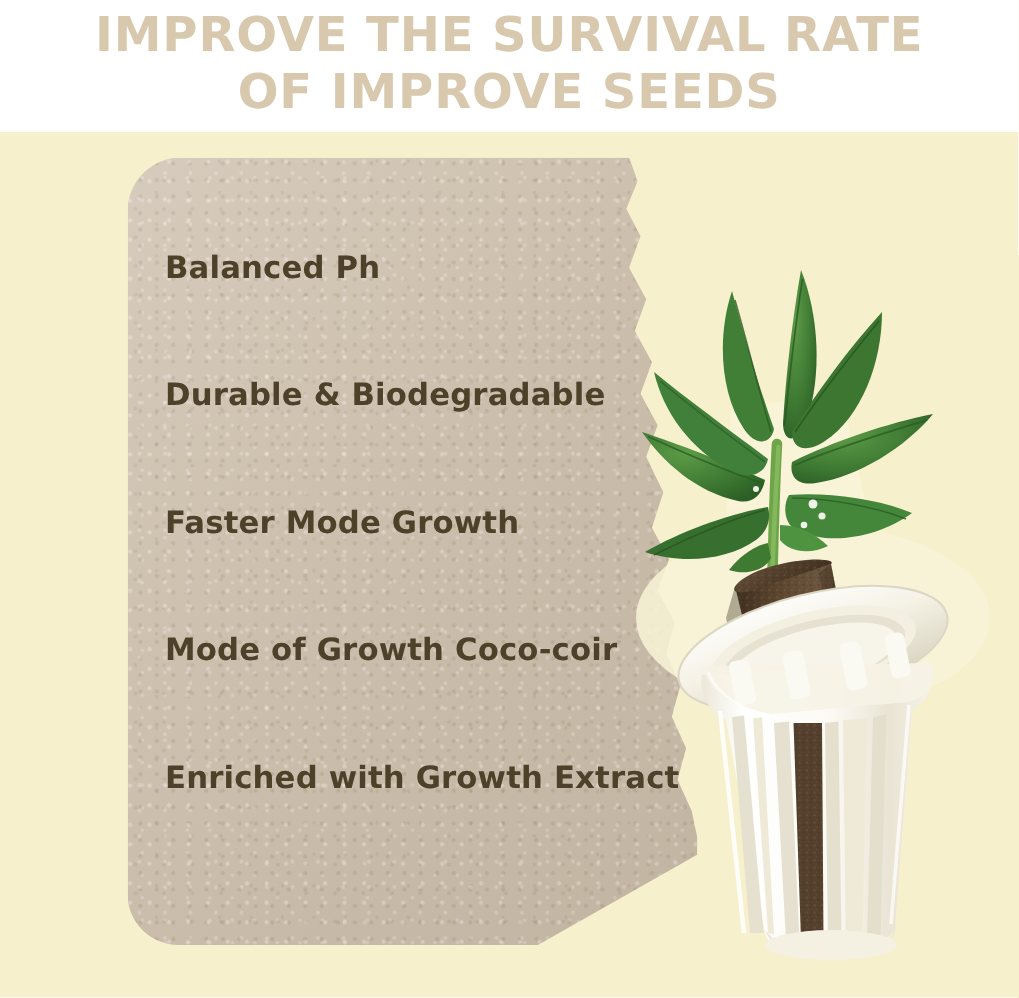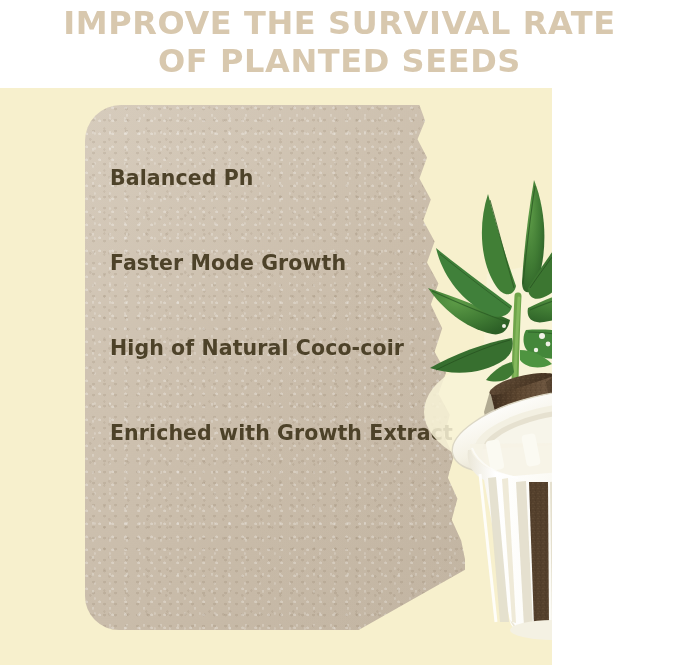--- a/index.html
+++ b/index.html
@@ -38,21 +38,21 @@
     white-space: nowrap;
   }
   #title-line-1 { top: 4px; }
   #title-line-2 { top: 42px; }
 
   
   #canvas {
     position: absolute;
     left: 0;
     top: 88px;
-    width: 552px;
+    width: 679px;
     height: 577px;
     background: #f7f0cd;
     overflow: hidden;
   }
 
   
   #feature-panel {
     position: absolute;
     left: 85px;
     top: 17px;           
@@ -119,36 +119,39 @@
   }
   #product svg { display: block; }
 </style>
 </head>
 <body>
 
 <div id="page">
 
   <div id="header">
     <div class="title-line" id="title-line-1">IMPROVE THE SURVIVAL RATE</div>
-    <div class="title-line" id="title-line-2">OF PLANTED SEEDS</div>
+    <div class="title-line" id="title-line-2">OF IMPROVE SEEDS</div>
   </div>
 
   <div id="canvas">
 
     <div id="feature-panel"></div>
 
     <div id="feature-list">
       <div class="feature-item">
         <span>Balanced Ph</span>
       </div>
       <div class="feature-item">
+        <span>Durable &amp; Biodegradable</span>
+      </div>
+      <div class="feature-item">
         <span>Faster Mode Growth</span>
       </div>
       <div class="feature-item">
-        <span>High of Natural Coco-coir</span>
+        <span>Mode of Growth Coco-coir</span>
       </div>
       <div class="feature-item">
         <span>Enriched with Growth Extract</span>
       </div>
     </div>
 
     <div id="product">
       <svg width="300" height="560" viewBox="0 0 300 560" xmlns="http://www.w3.org/2000/svg">
         <defs>
           <linearGradient id="soilGrad" x1="0" y1="0" x2="1" y2="0">

